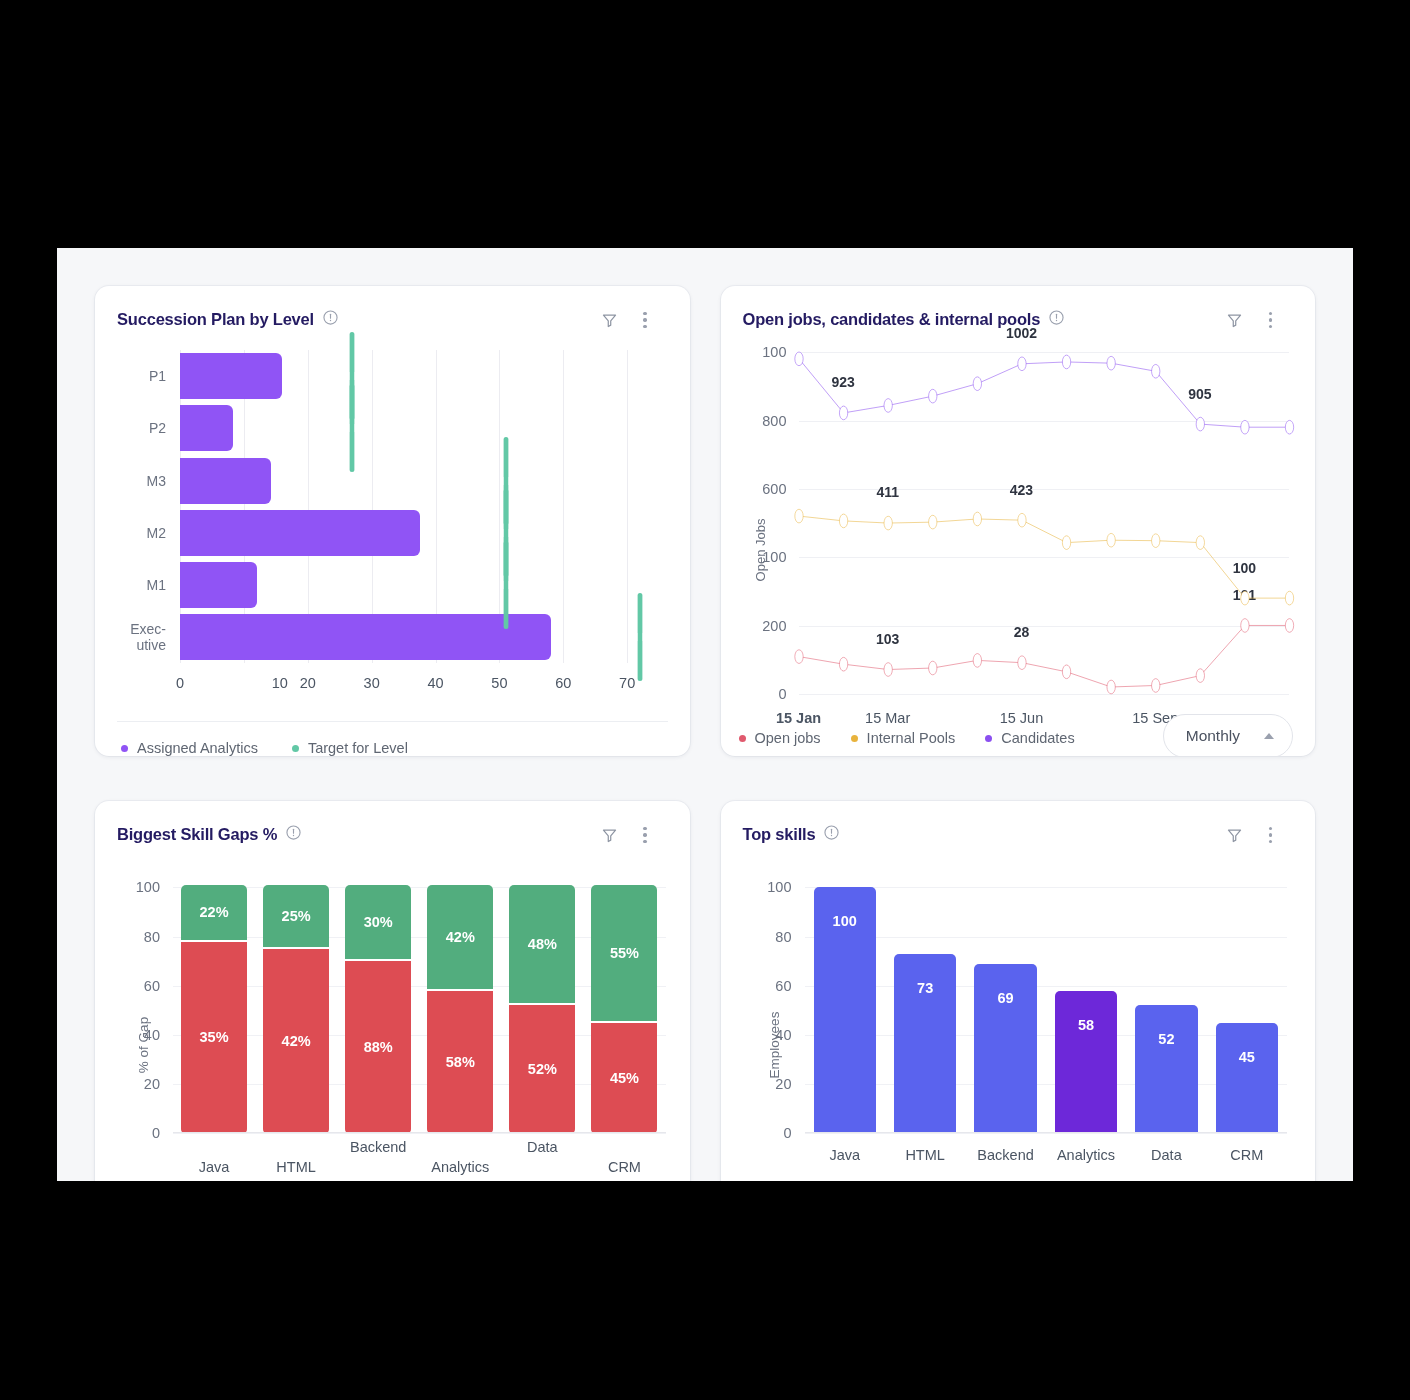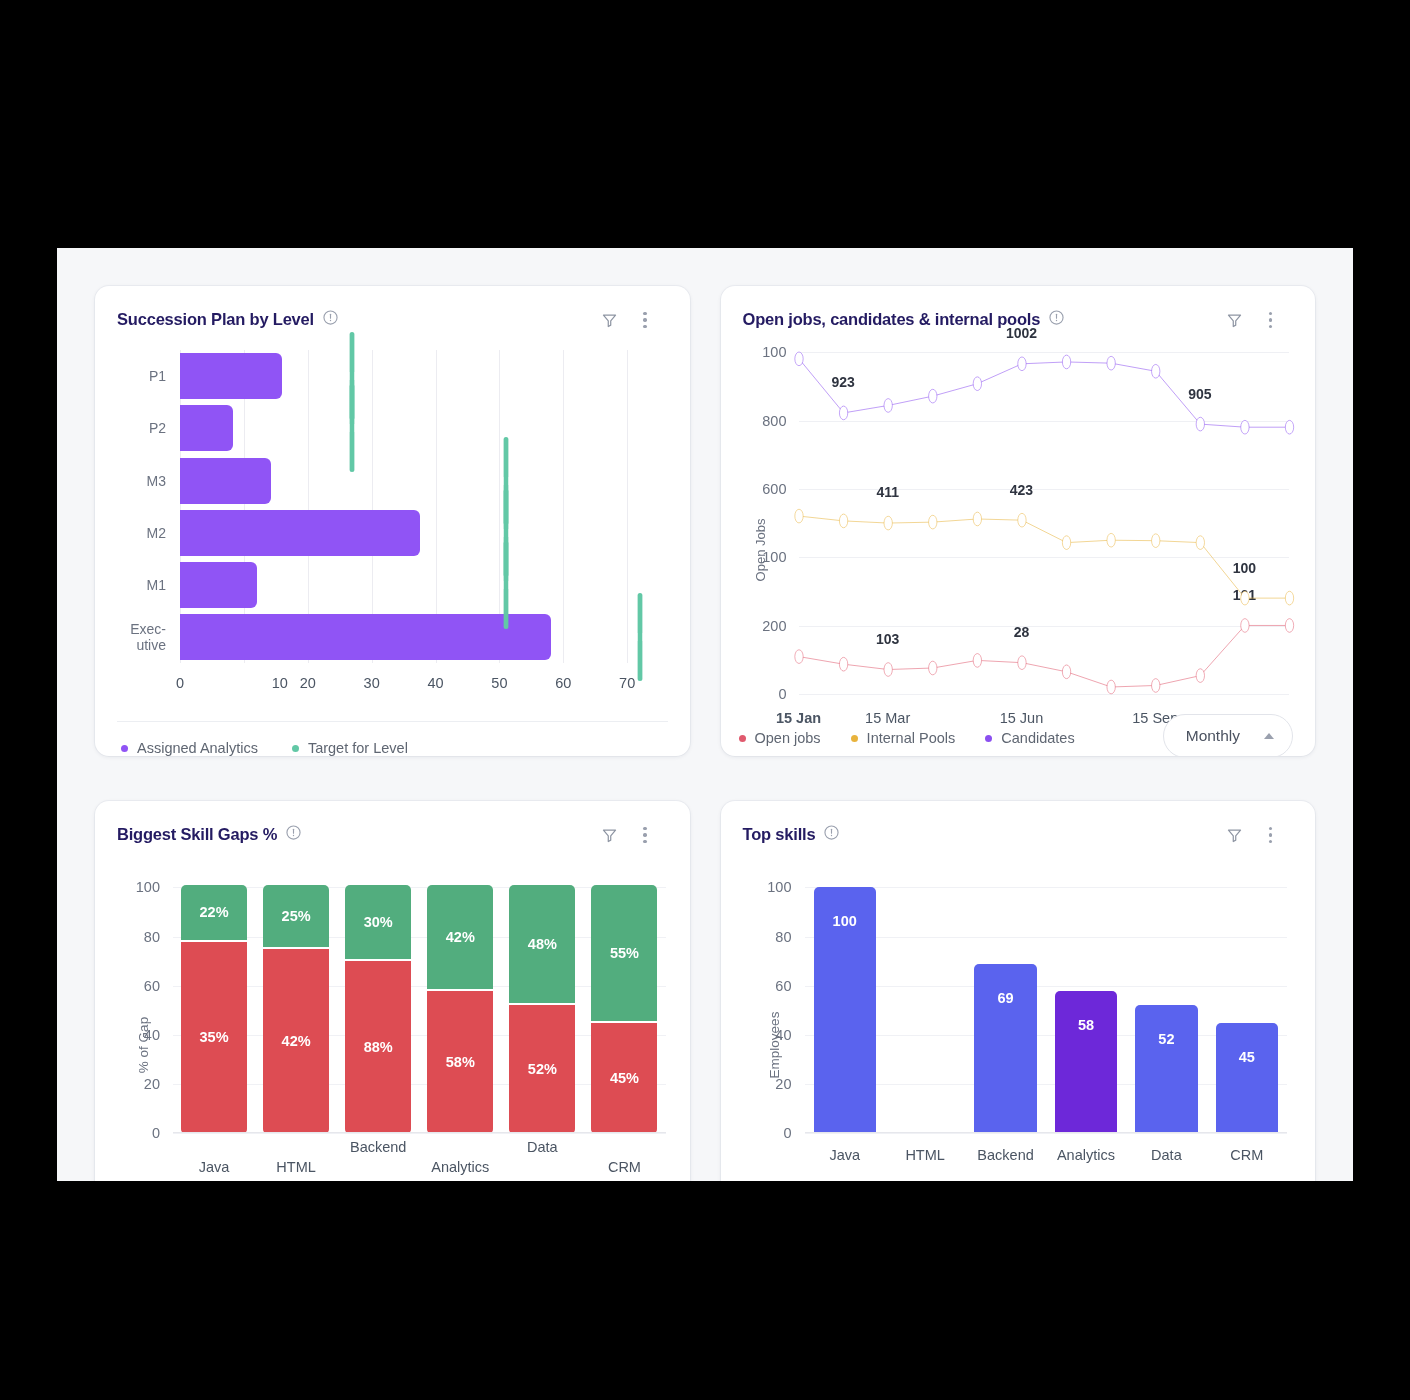--- a/index.html
+++ b/index.html
@@ -436,20 +436,23 @@
               <div class="gl" style="top: 4.7619%;"></div>
               <span class="yt" style="top: 4.7619%;">100</span>
               <div class="tb-cols">
                 <div class="tb-col">
                   <div class="tb-bar" style="height:95.23809523809523%;background:#5a63ee">
          <span>100</span>
                   </div>
        <span class="tb-xlab">Java</span>
                 </div>
                 <div class="tb-col">
+                  <div class="tb-bar" style="height:69.52380952380952%;background:#5a63ee">
+         <span>73</span>
+                  </div>
        <span class="tb-xlab">HTML</span>
                 </div>
                 <div class="tb-col">
                   <div class="tb-bar" style="height:65.71428571428571%;background:#5a63ee">
          <span>69</span>
                   </div>
        <span class="tb-xlab">Backend</span>
                 </div>
                 <div class="tb-col">
                   <div class="tb-bar" style="height:55.23809523809524%;background:#6d28d9">

